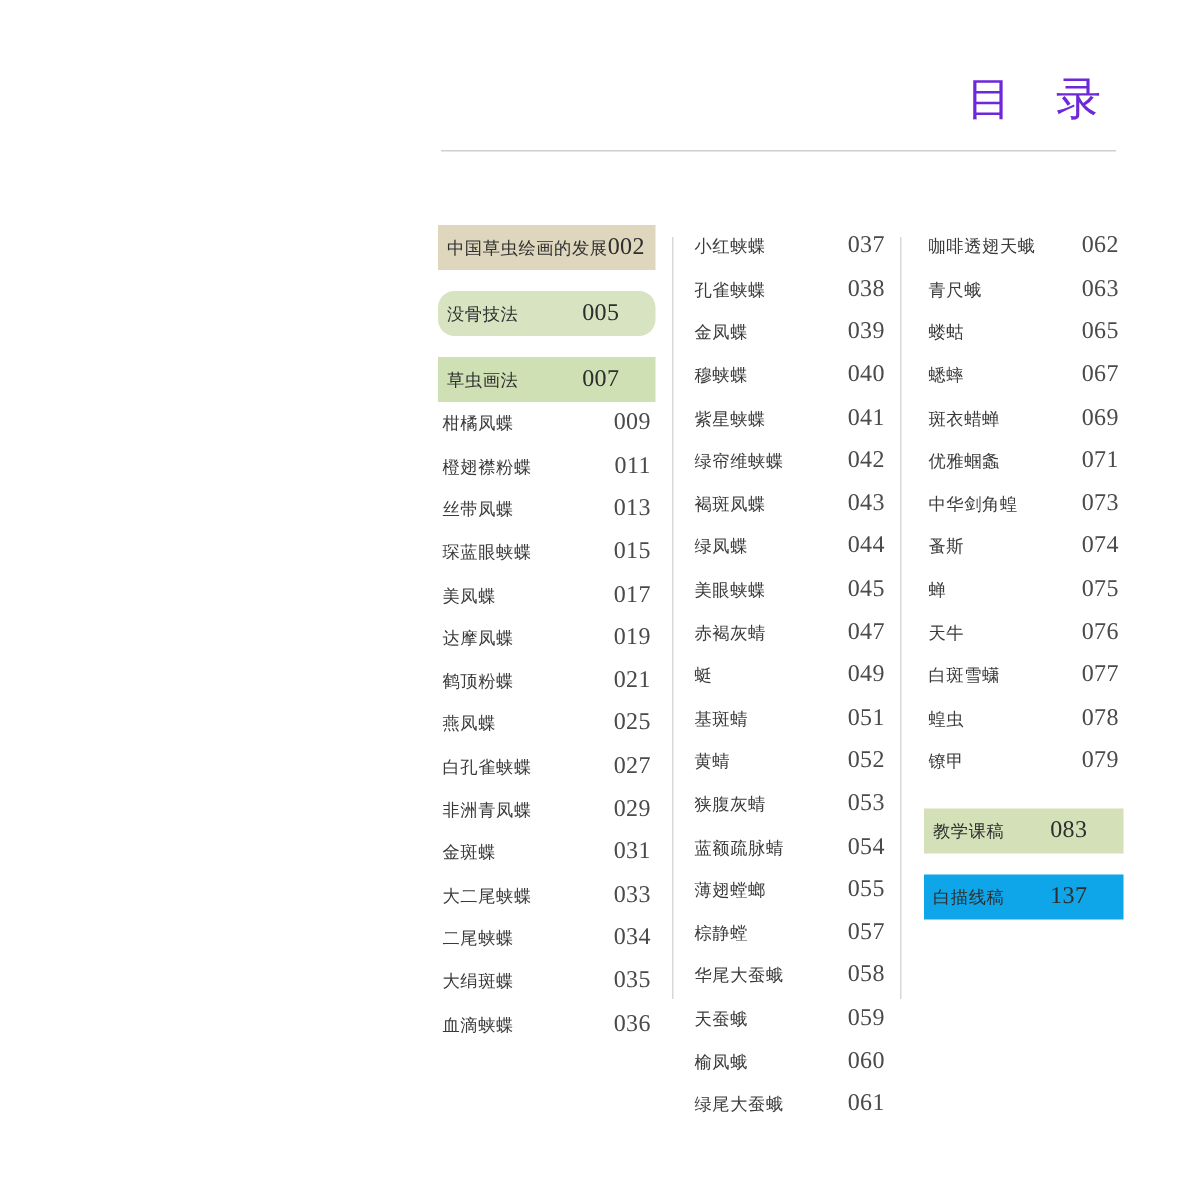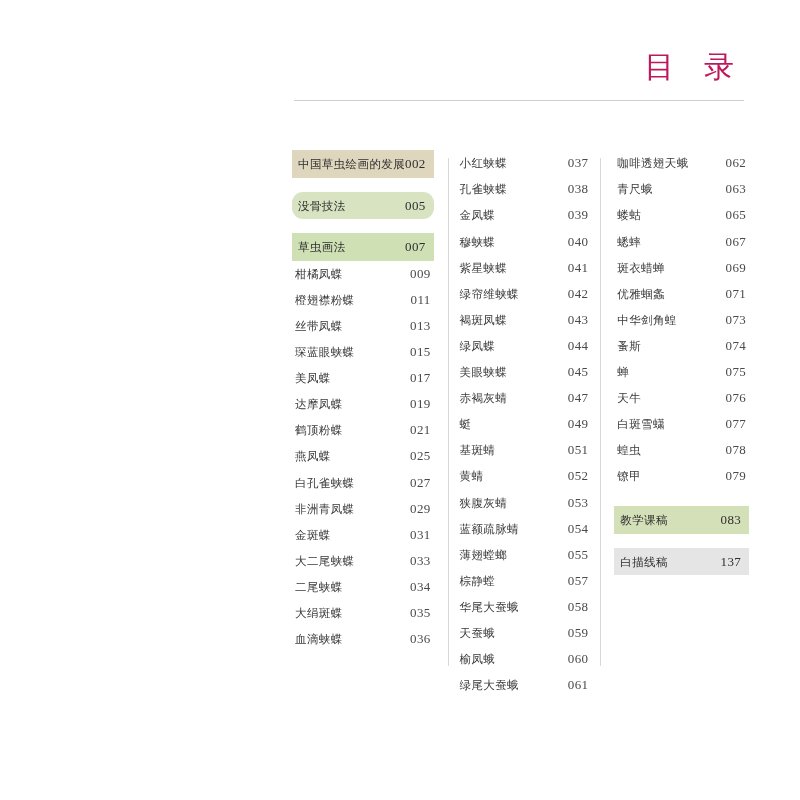--- a/index.html
+++ b/index.html
@@ -25,21 +25,21 @@
   
   .header {
     position: absolute;
     top: 52px;
     right: 56px;
     text-align: right;
   }
   .header-title {
     font-size: 30px;
     letter-spacing: 10px;
-    color: #be185d;
+    color: #6d28d9;
     font-family: "DejaVu Serif", "Liberation Serif", serif;
     line-height: 1;
   }
   .header-rule {
     position: absolute;
     top: 100px;
     right: 56px;
     width: 450px;
     height: 1px;
     background: #cfcfcf;
@@ -79,38 +79,38 @@
     padding: 6.3px 3px 6.3px 3px;
     color: #3a3a3a;
     white-space: nowrap;
   }
   .entry .label {
     font-family: "DejaVu Serif", "Liberation Serif", serif;
     letter-spacing: 0.4px;
   }
   .entry .num {
     font-family: "Liberation Serif", serif;
-    font-size: 13px;
+    font-size: 16px;
     color: #4a4a4a;
     letter-spacing: 0.3px;
   }
 
   
   .entry.hl {
-    padding: 7px 8px 7px 6px;
+    padding: 7px 24px 7px 6px;
     font-weight: normal;
   }
   .entry.hl .label { color: #2e2e2e; }
   .entry.hl .num { color: #2e2e2e; }
 
   .hl-tan   { background: #ded6bd; }
   .hl-green { background: #d7e3c1; border-radius: 11px; }
   .hl-green2{ background: #cfe0b4; gap: 24px; }
   .hl-olive { background: #d4e0b8; }
-  .hl-gray  { background: #e5e5e5; }
+  .hl-gray  { background: #0ea5e9; }
   .spacer-md { height: 14px; }
   .spacer-lg { height: 17px; }
 </style>
 </head>
 <body>
 
 <div class="page">
 
   <div class="header">
     <div class="header-title">目  录</div>

